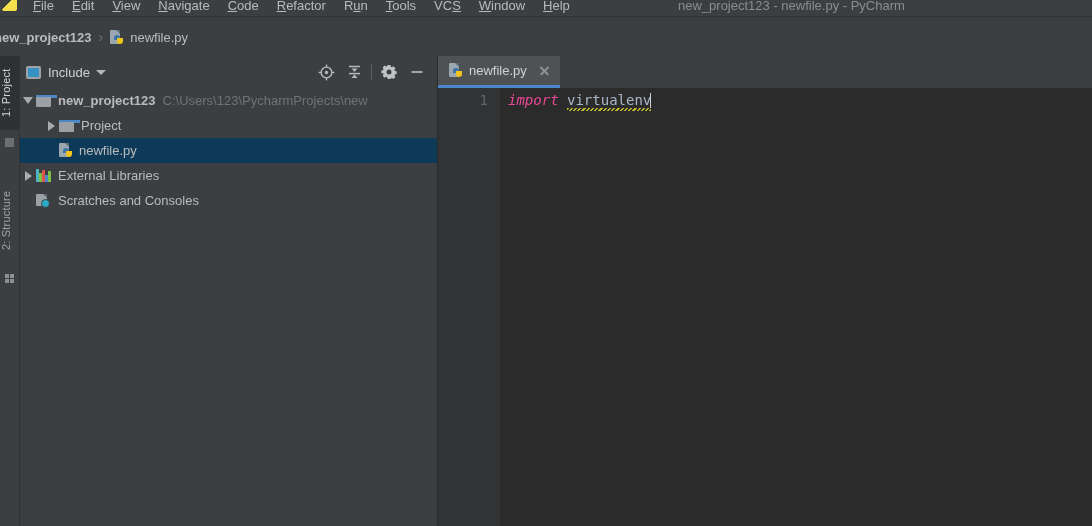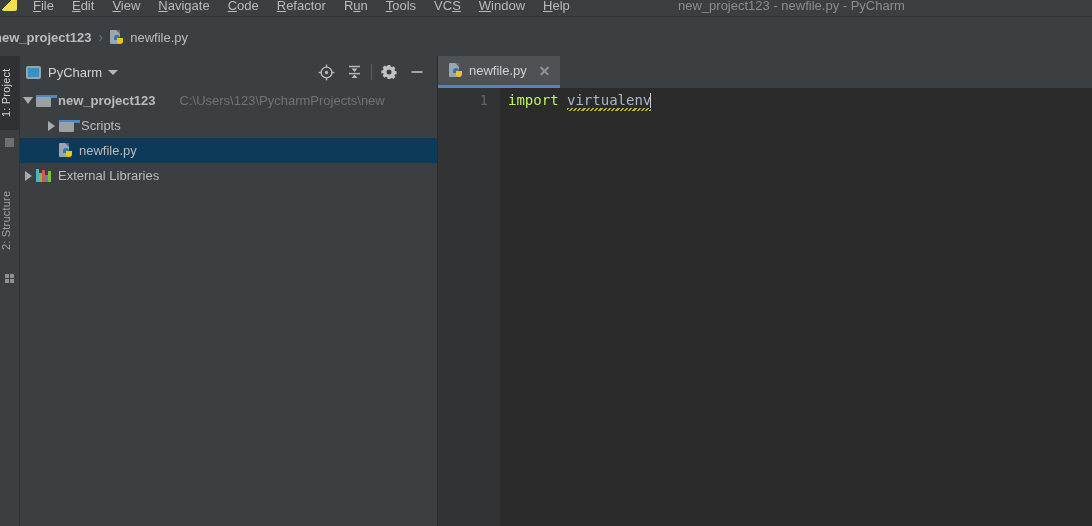--- a/index.html
+++ b/index.html
@@ -356,21 +356,21 @@
     left: 5px; top: 5px;
     width: 9px; height: 9px;
     background: #2aabc8;
     border-radius: 50%;
     border: 1px solid #3c3f41;
     box-sizing: border-box;
   }
   .path-hint {
     color: #6f7376;
     font-size: 13px;
-    margin-left: 24px;
+    margin-left: 7px;
   }
   .bold { font-weight: bold; }
 
   
   .editor-area {
     position: absolute;
     left: 438px; top: 56px;
     width: 654px;
     height: 470px;
     background: #2b2b2b;
@@ -434,21 +434,21 @@
     font-size: 14px;
   }
   .code-line {
     position: absolute;
     left: 70px; top: 4px;
     font-family: "DejaVu Sans Mono", monospace;
     font-size: 14px;
     white-space: pre;
     color: #a9b7c6;
   }
-  .kw { color: #bef264; }
+  .kw { color: #ec4899; font-style: italic; }
   .err {
     color: #a9b7c6;
     position: relative;
     text-decoration: none;
   }
   .err::after {
     content: "";
     position: absolute;
     left: 0; right: 0; bottom: -3px;
     height: 3px;
@@ -514,21 +514,21 @@
       <span>2: Structure</span>
     </div>
     <div class="strip-sq grid" style="top:218px;"></div>
   </div>
 
   <div class="project-panel">
 
     <div class="panel-header">
       <div class="panel-title-wrap">
         <span class="panel-icon"></span>
-        <span class="panel-title">PyCharm</span>
+        <span class="panel-title">Include</span>
         <span class="caret-down"></span>
       </div>
 
       <div class="panel-actions">
         <div class="act">
           <svg width="17" height="17" viewBox="0 0 17 17">
             <circle cx="8.5" cy="8.5" r="5.4" fill="none" stroke="#b6b9bb" stroke-width="1.4"></circle>
             <circle cx="8.5" cy="8.5" r="1.7" fill="#b6b9bb"></circle>
             <line x1="8.5" y1="0.6" x2="8.5" y2="3.6" stroke="#b6b9bb" stroke-width="1.4"></line>
             <line x1="8.5" y1="13.4" x2="8.5" y2="16.4" stroke="#b6b9bb" stroke-width="1.4"></line>
@@ -572,21 +572,21 @@
           <span class="path-hint">C:\Users\123\PycharmProjects\new</span>
         </div>
         <div class="row" style="padding-left: 23px;">
           <span class="twisty">
             <span class="tri-right"></span>
           </span>
           <span class="folder">
             <span class="tab"></span>
             <span class="body"></span>
           </span>
-          <span>Scripts</span>
+          <span>Project</span>
         </div>
         <div class="row selected" style="padding-left: 23px;">
           <span class="twisty"></span>
           <span class="pyicon">
             <span class="doc"></span>
             <span class="fold"></span>
             <span class="sn1"></span>
             <span class="sn2"></span>
           </span>
           <span>newfile.py</span>
@@ -596,20 +596,29 @@
             <span class="tri-right"></span>
           </span>
           <span class="libicon">
             <span style="left: 0px; height: 13px; background: rgb(79, 179, 191);"></span>
             <span style="left: 3px; height: 9px; background: rgb(123, 192, 67);"></span>
             <span style="left: 6px; height: 12px; background: rgb(217, 83, 79);"></span>
             <span style="left: 9px; height: 7px; background: rgb(74, 136, 199);"></span>
             <span style="left: 12px; height: 11px; background: rgb(123, 192, 67);"></span>
           </span>
           <span>External Libraries</span>
+        </div>
+        <div class="row" style="padding-left: 0px;">
+          <span class="twisty"></span>
+          <span class="scricon">
+            <span class="pg"></span>
+            <span class="fold"></span>
+            <span class="clk"></span>
+          </span>
+          <span>Scratches and Consoles</span>
         </div>
       </div>
   </div>
 
   <div class="editor-area">
 
     <div class="tabbar">
       <div class="tab">
         <span class="pyicon">
           <span class="doc"></span>

